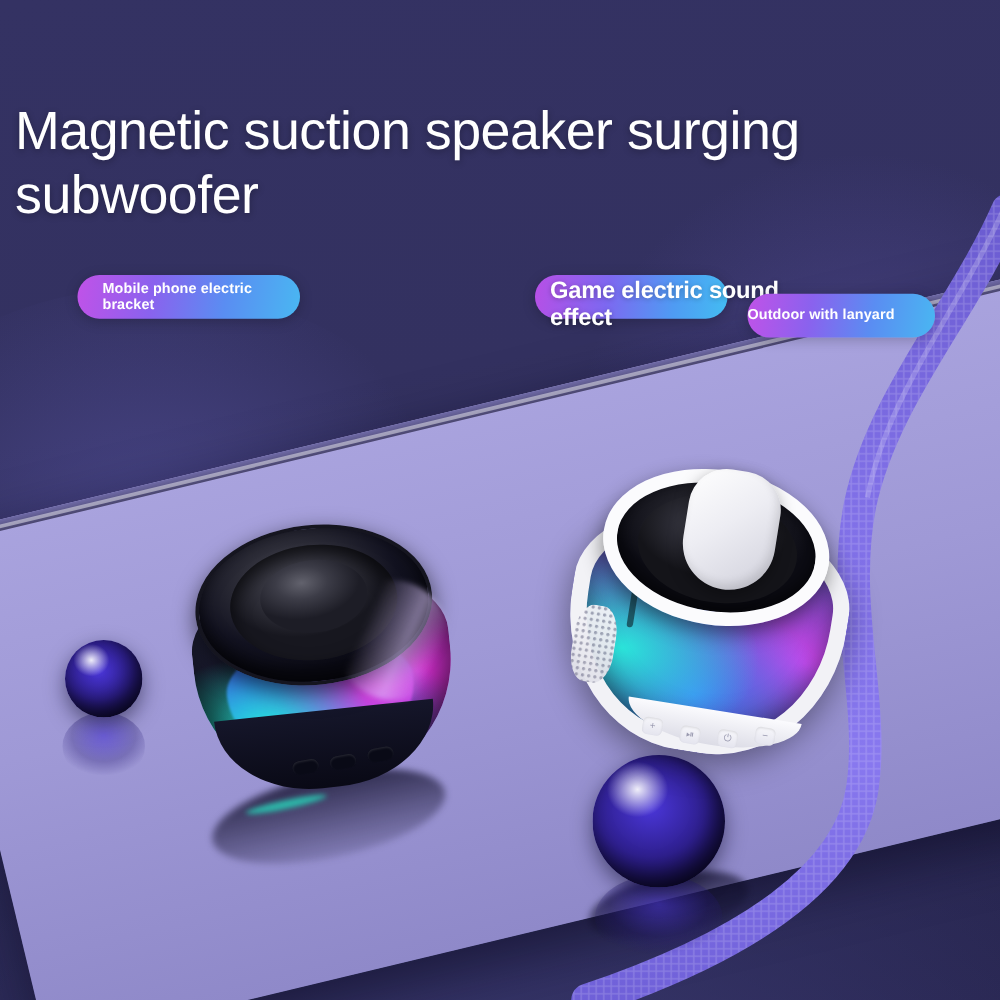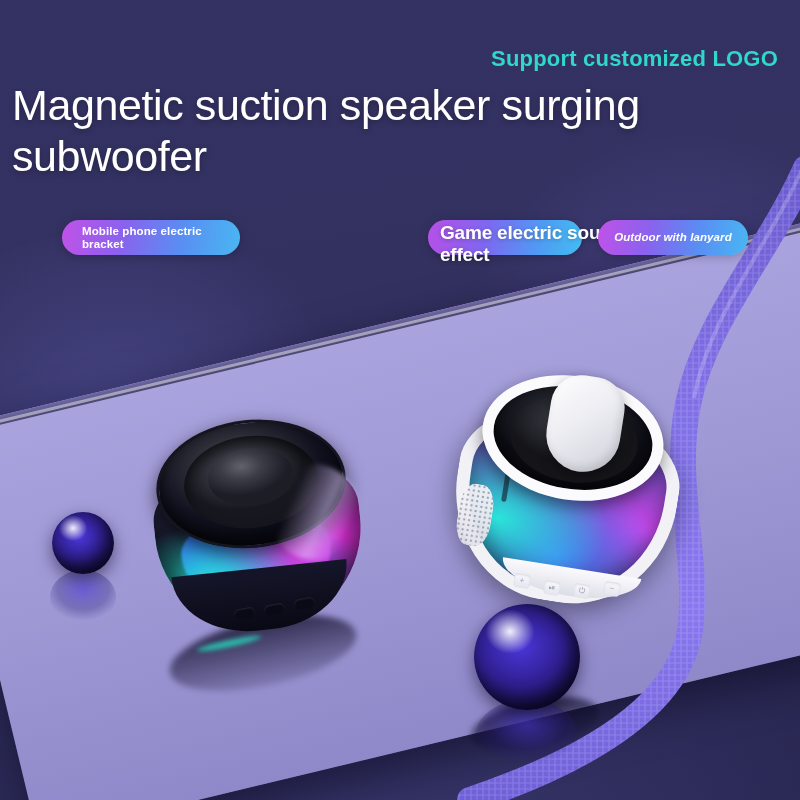--- a/index.html
+++ b/index.html
@@ -54,21 +54,21 @@
   .pill-label {
     font-size:11.5px; font-weight:bold; color:#ffffff;
     line-height:13px; letter-spacing:.1px;
   }
   .pill-label.big { font-size:19px; line-height:22px; letter-spacing:-.2px;
                     text-shadow:0 1px 4px rgba(0,0,0,.25); }
 
   #pill-0 { left:62px;  top:220px; width:178px; padding-left:20px; }
   #pill-1 { left:255px; top:220px; width:157px; justify-content:center; }
   #pill-2 { left:428px; top:220px; width:154px; padding-left:12px; overflow:visible; }
-  #pill-3 { left:598px; top:220px; width:150px; justify-content:center;font-style:italic; }
+  #pill-3 { left:598px; top:235px; width:150px; justify-content:flex-start; }
 
   
   #pill-2 .pill-label.big {
     position:absolute; left:12px; top:2px; width:230px;
     white-space:normal;
   }
 
   
   .slab {
     position:absolute; left:-60px; top:430px;
@@ -334,21 +334,20 @@
     <div class="wht-btnbar"></div>
     <div class="wht-btn" style="left:62px;  top:202px; transform:rotate(9deg);">+</div>
     <div class="wht-btn" style="left:92px;  top:209px; transform:rotate(9deg);">⏯</div>
     <div class="wht-btn" style="left:122px; top:212px; transform:rotate(9deg);">⏻</div>
     <div class="wht-btn" style="left:152px; top:210px; transform:rotate(9deg);">−</div>
     <div class="wht-top-ring"></div>
     <div class="wht-cone"></div>
     <div class="wht-ring-stand"></div>
   </div>
 
-  <div class="tagline">Support customized LOGO</div>
   <div class="headline">Magnetic suction speaker surging subwoofer</div>
 
   <div class="pill pill-grad-a" id="pill-0">
     <span class="pill-label">Mobile phone electric bracket</span>
   </div>
   <div class="pill pill-grad-b" id="pill-2">
     <span class="pill-label big">Game electric sound effect</span>
   </div>
   <div class="pill pill-grad-a" id="pill-3">
     <span class="pill-label">Outdoor with lanyard</span>

